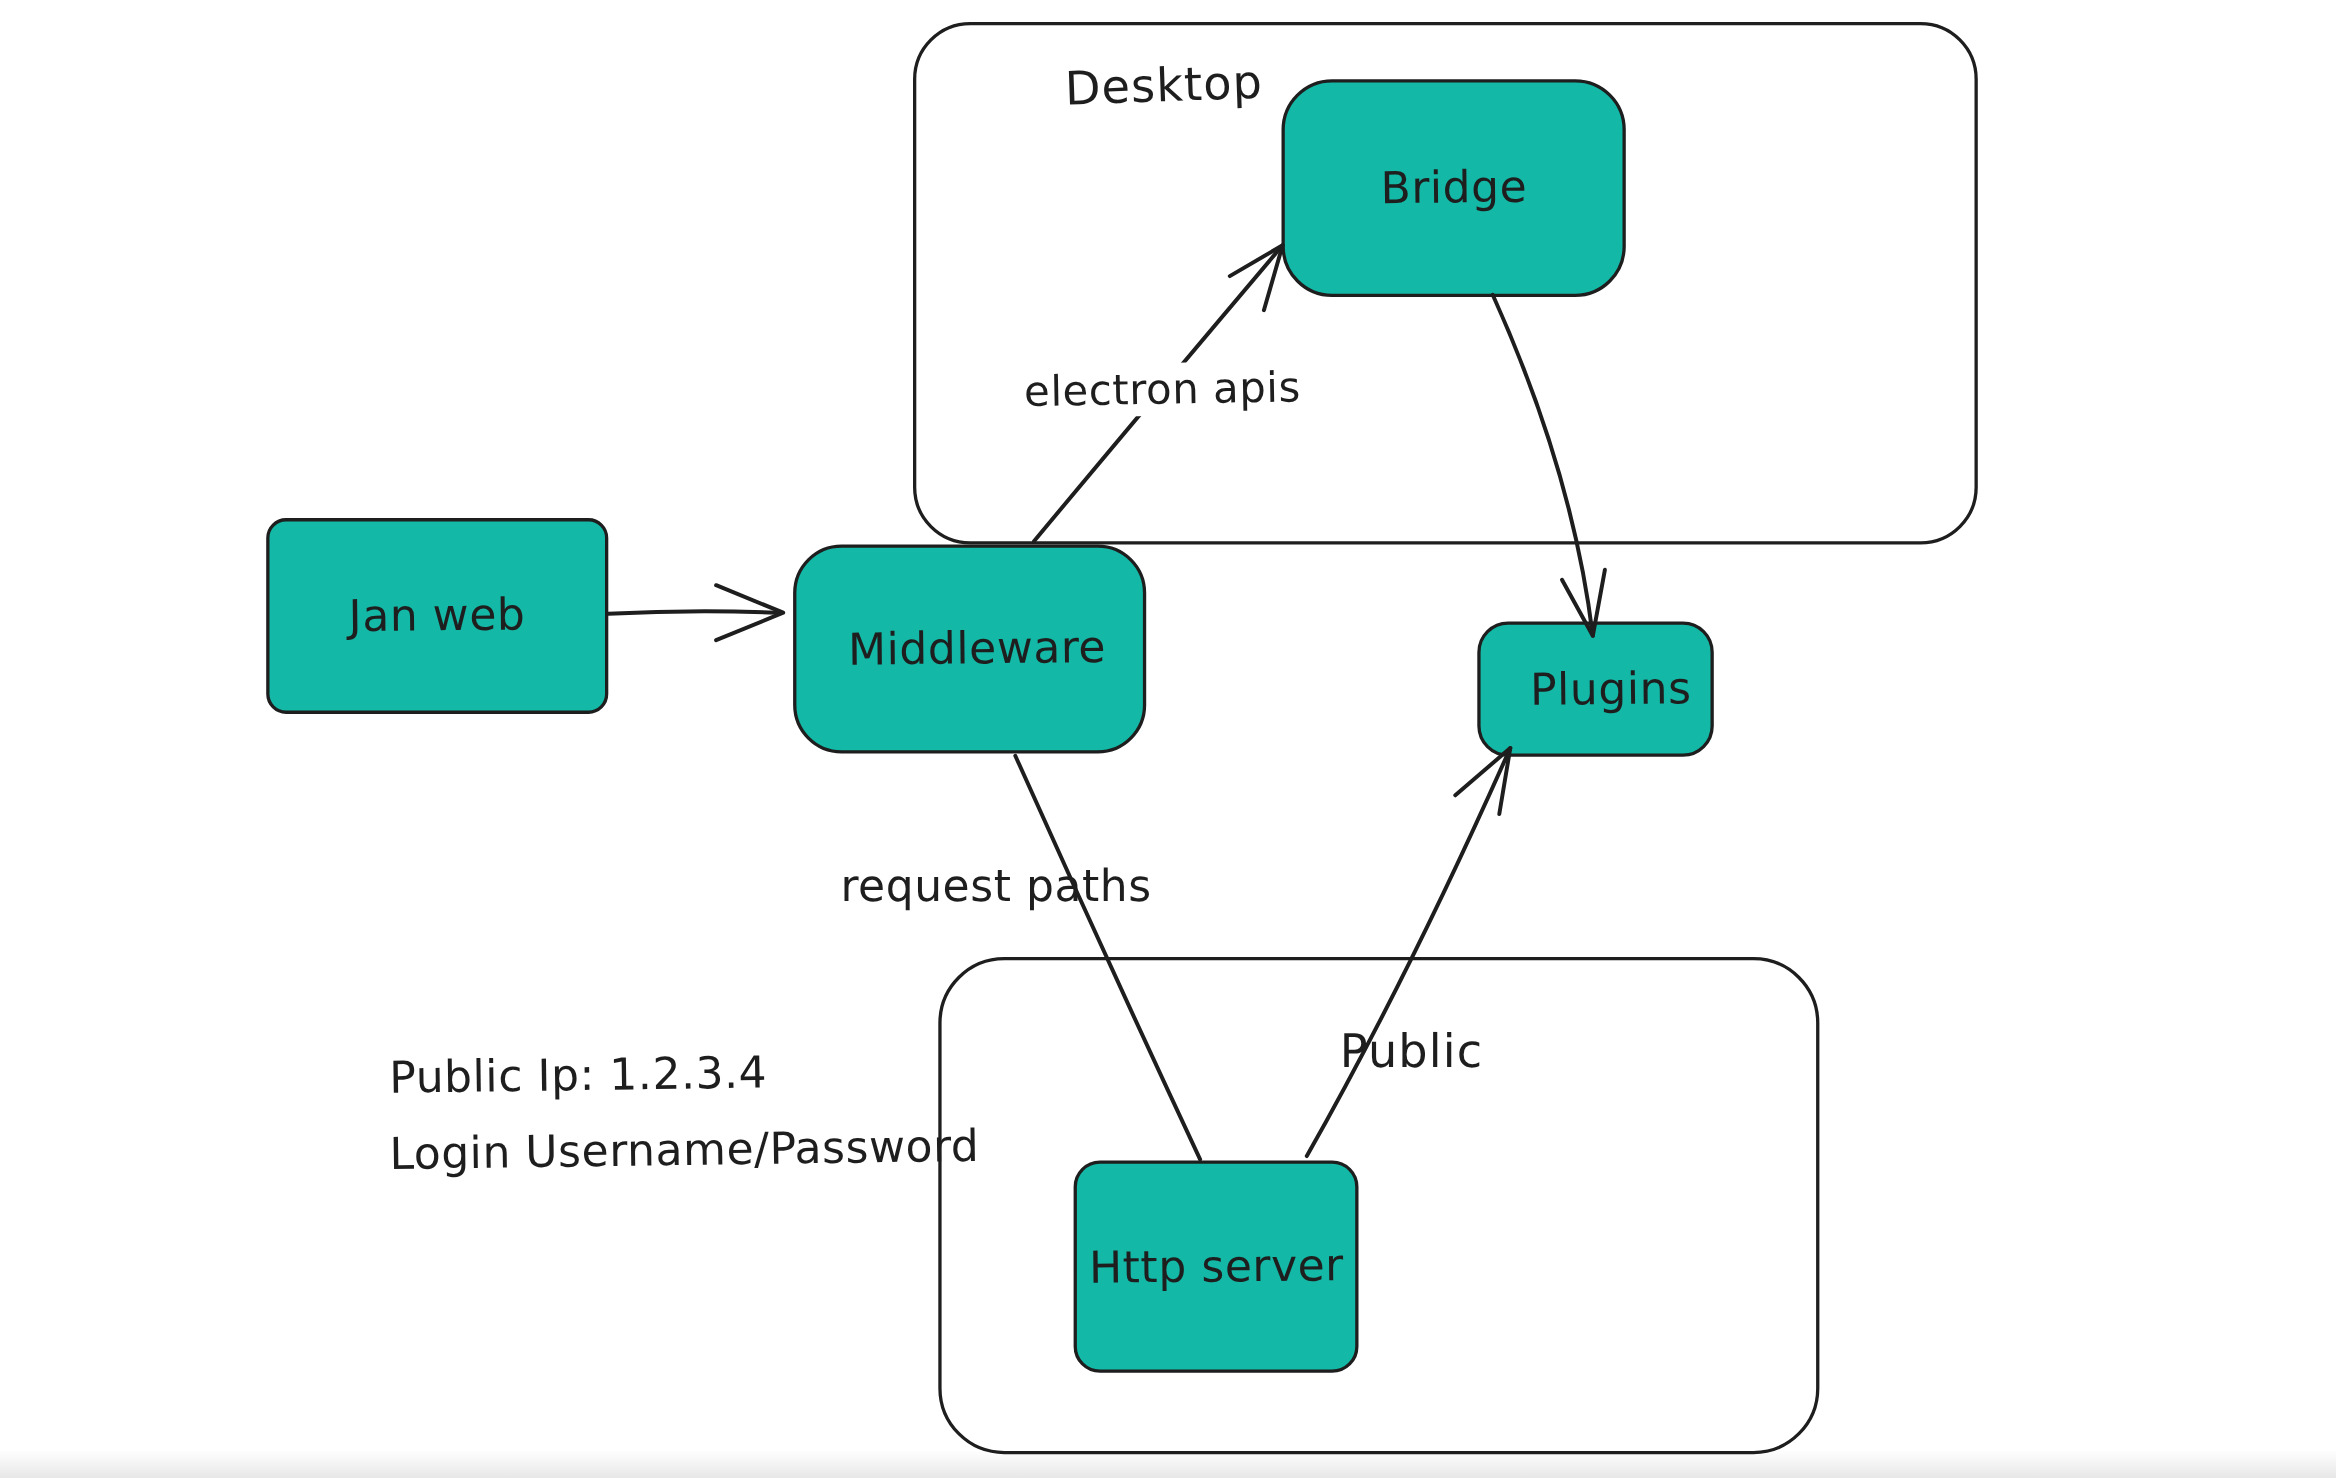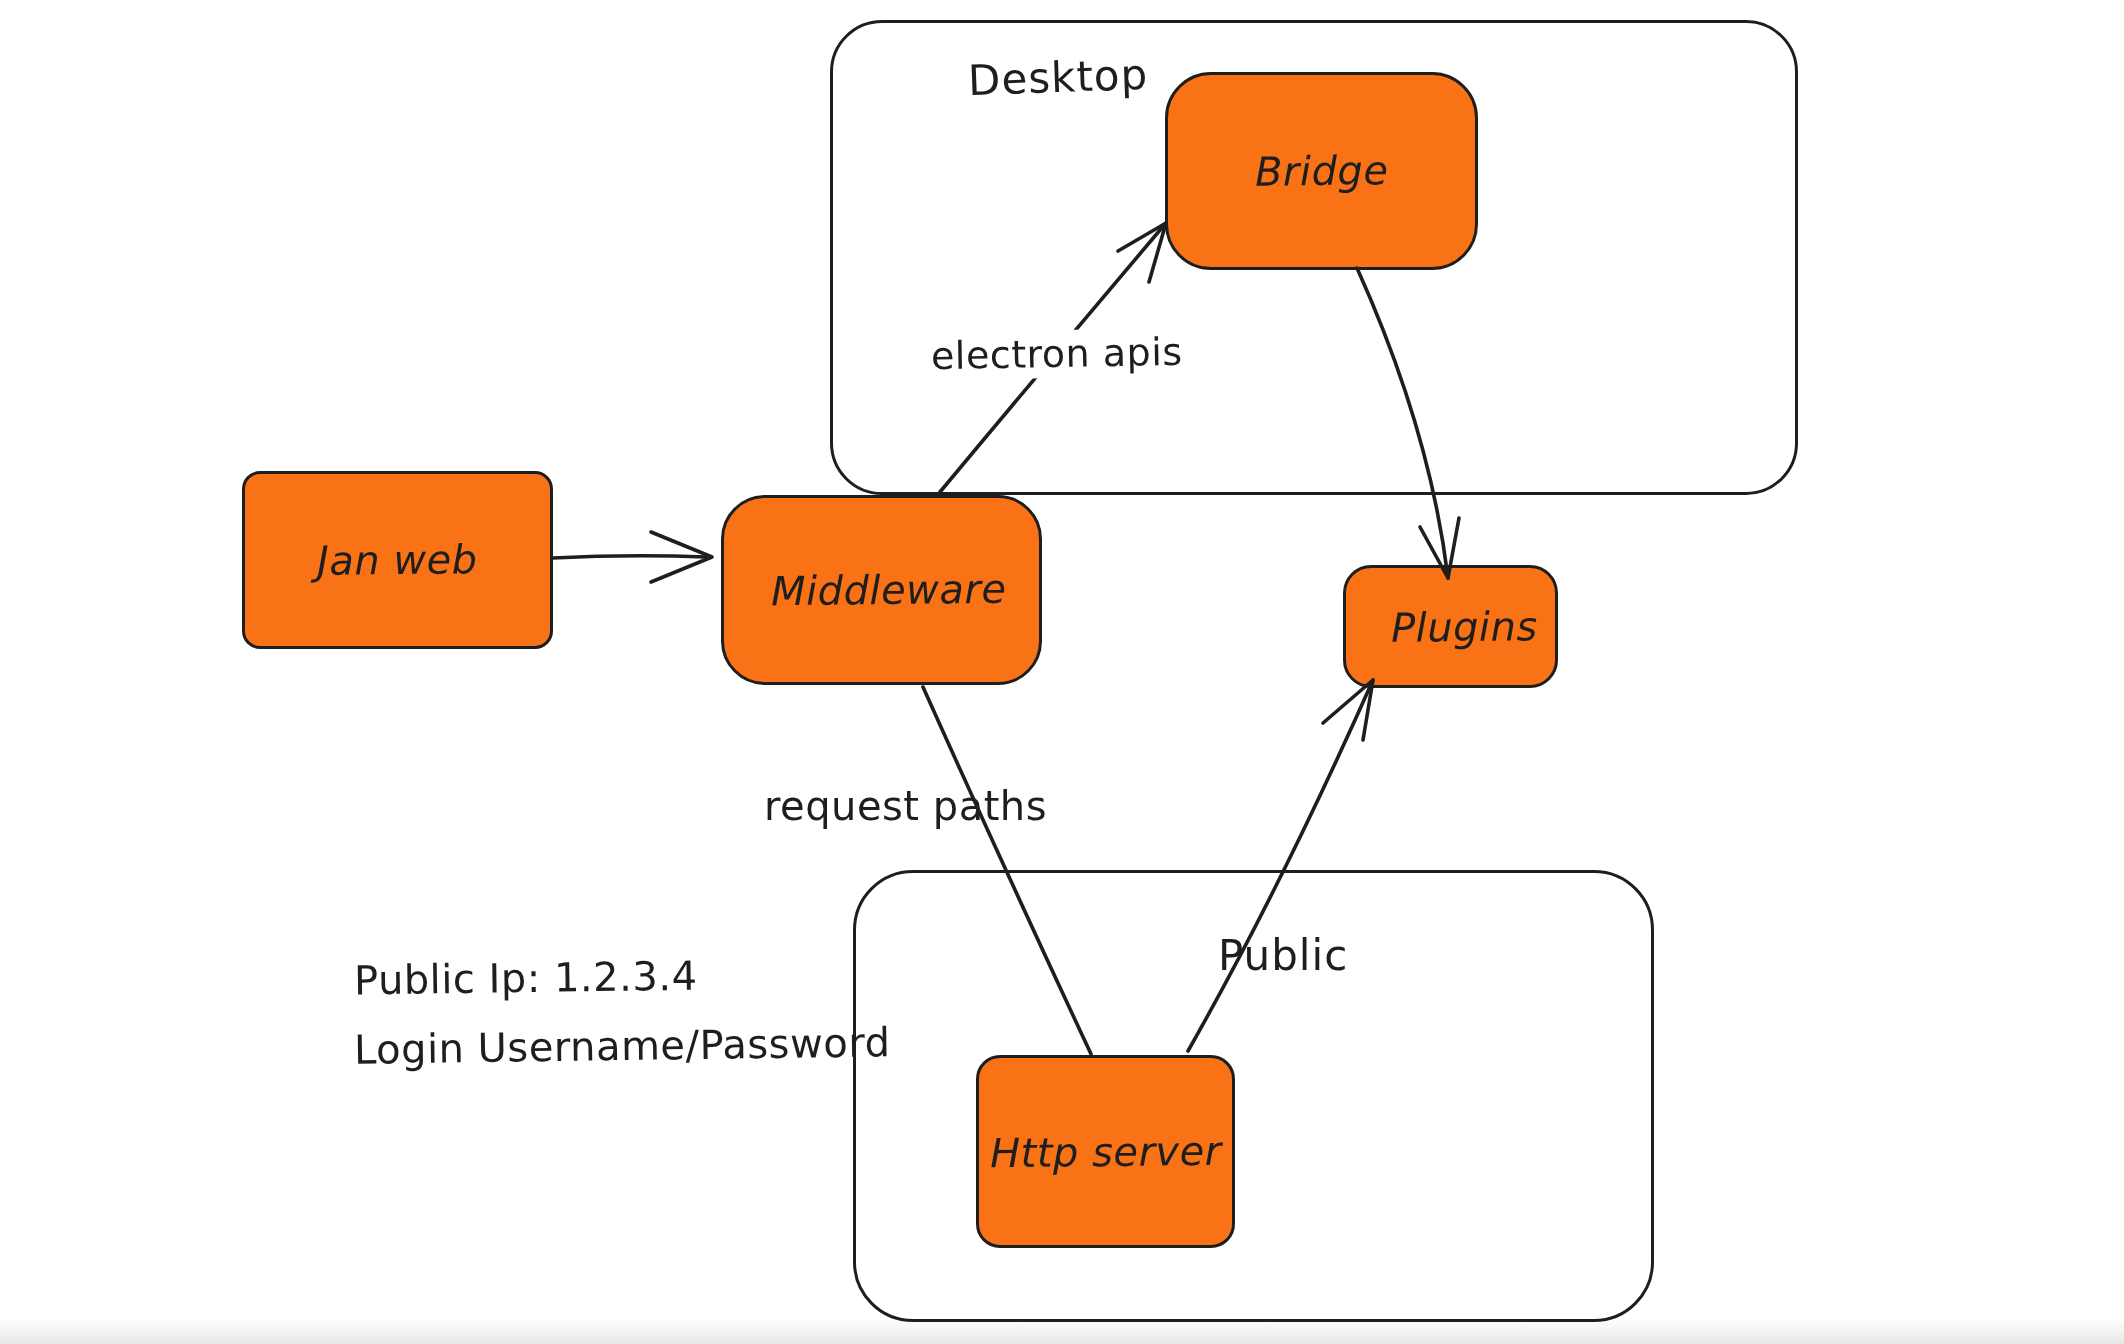--- a/index.html
+++ b/index.html
@@ -30,27 +30,26 @@
     font-size: 42px;
     letter-spacing: 1px;
     white-space: nowrap;
     color: #1e1e1e;
   }
   
   .node {
     position: absolute;
     border: 3.5px solid #1e1e1e;
     border-radius: 42px;
-    background: #f97316;
+    background: #14b8a6;
     display: flex;
     align-items: center;
     justify-content: center;
     z-index: 2;
     box-sizing: border-box;
-    font-style: italic;
   }
   .node .node-label {
     font-size: 40px;
     letter-spacing: 0.5px;
     white-space: nowrap;
     transform: rotate(-0.6deg);
   }
   
   .free-label {
     position: absolute;

